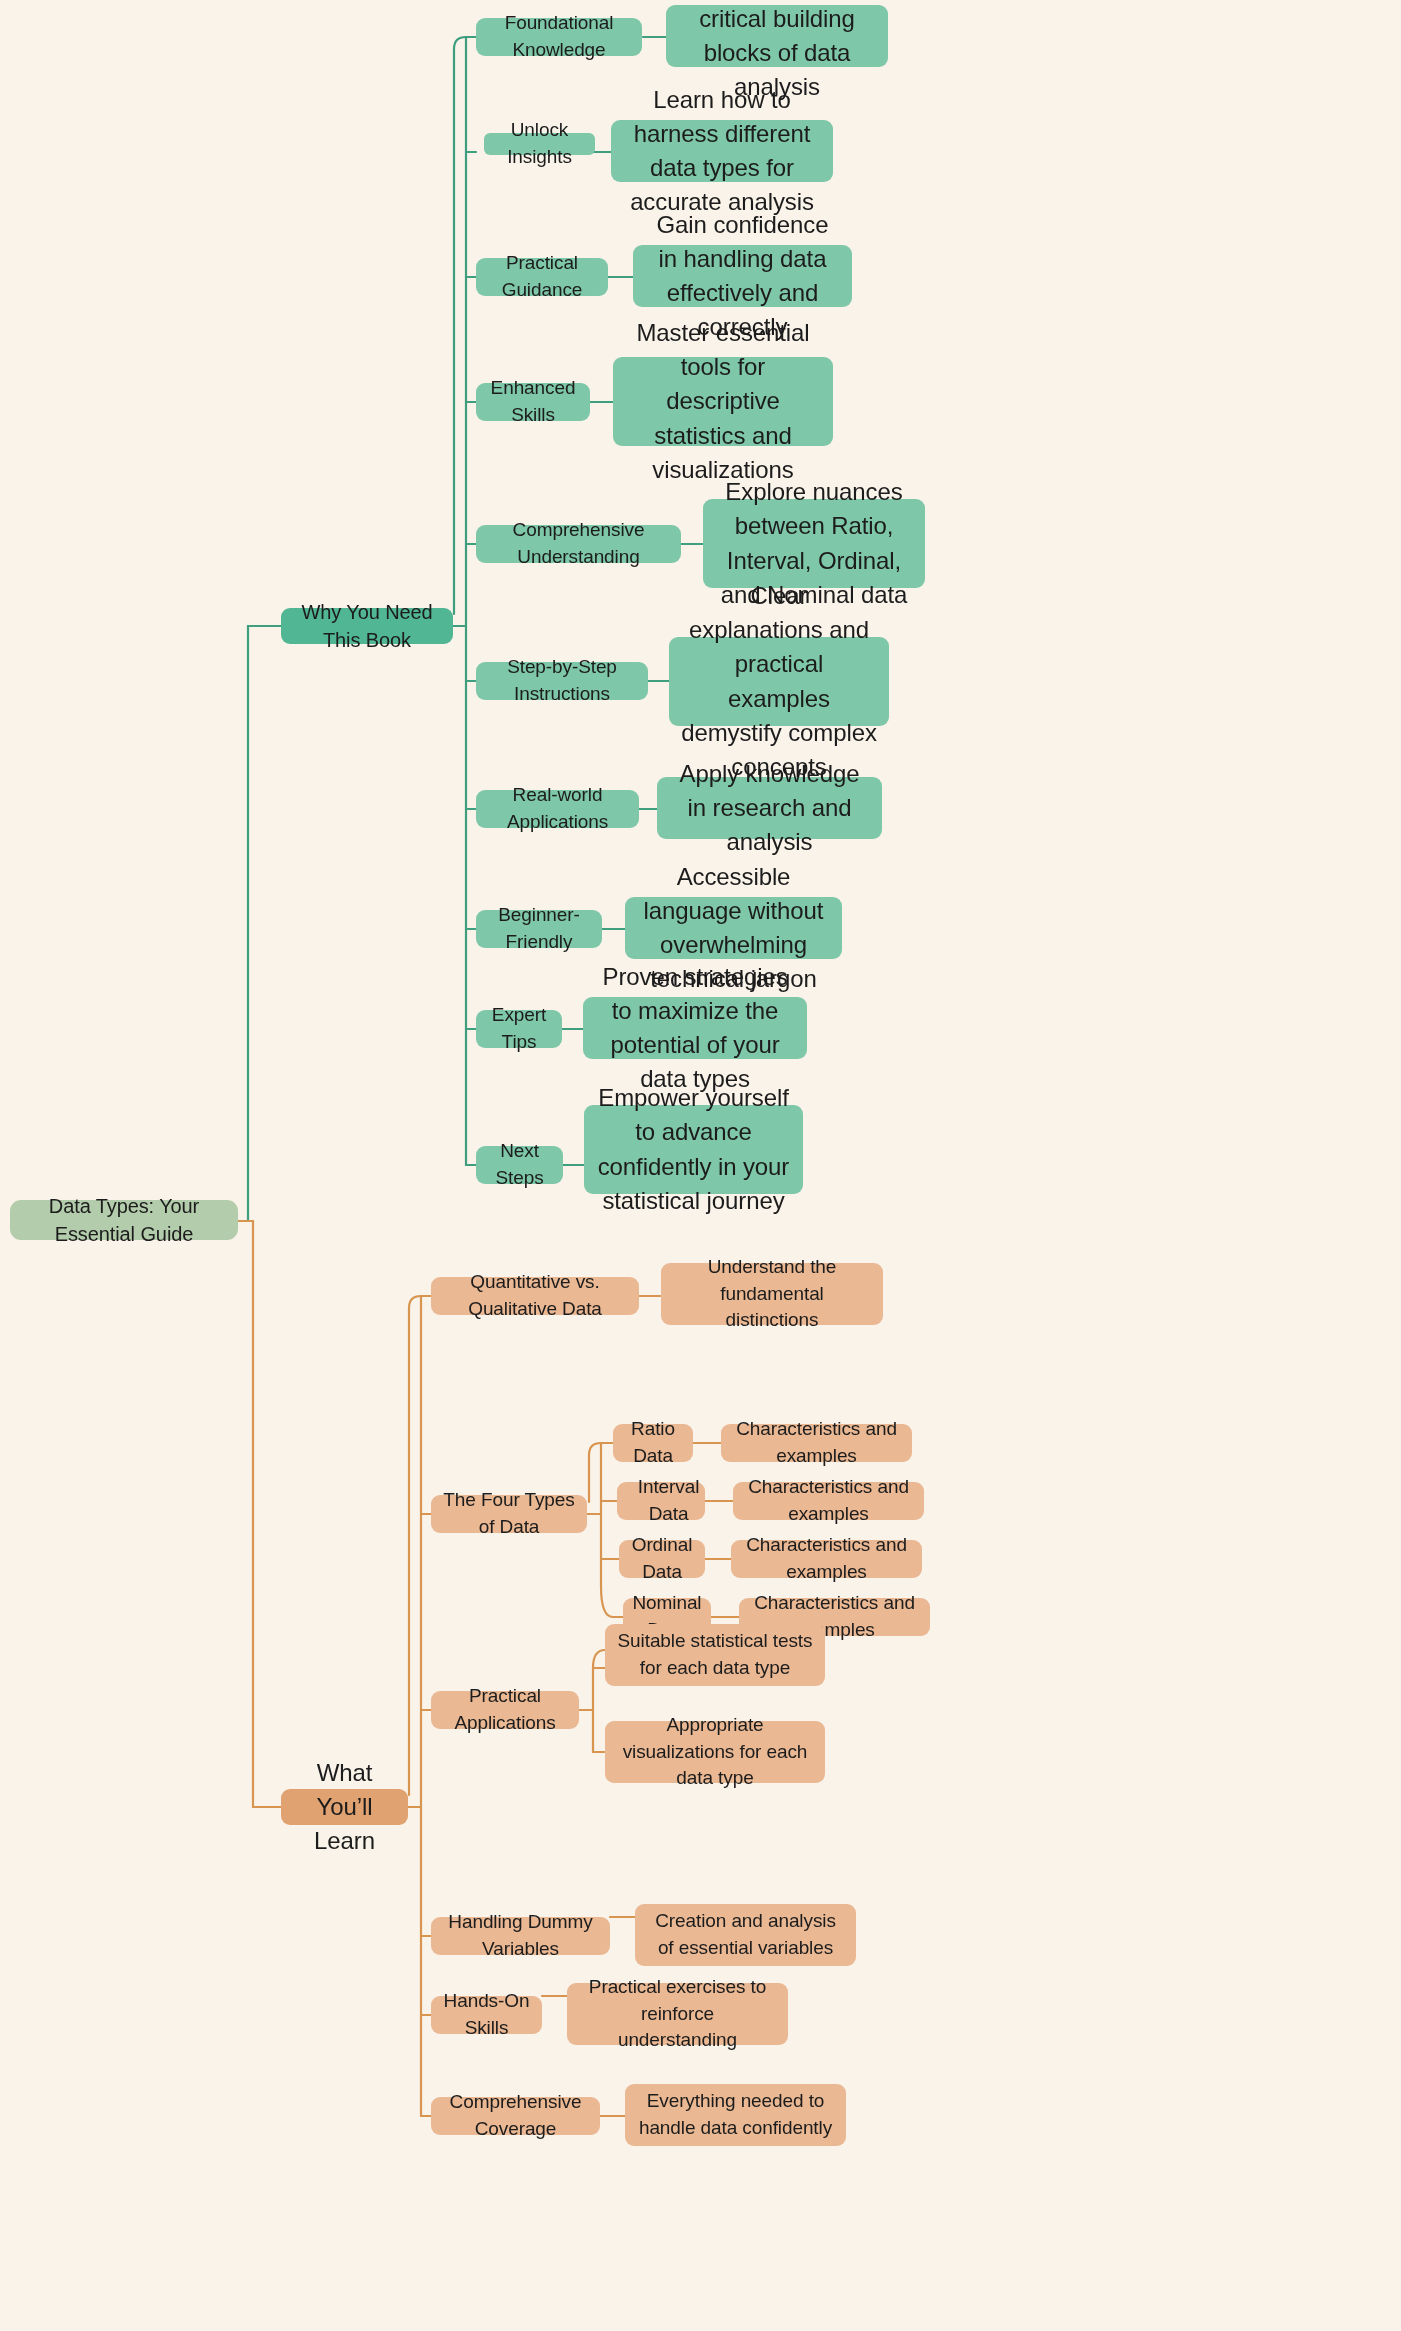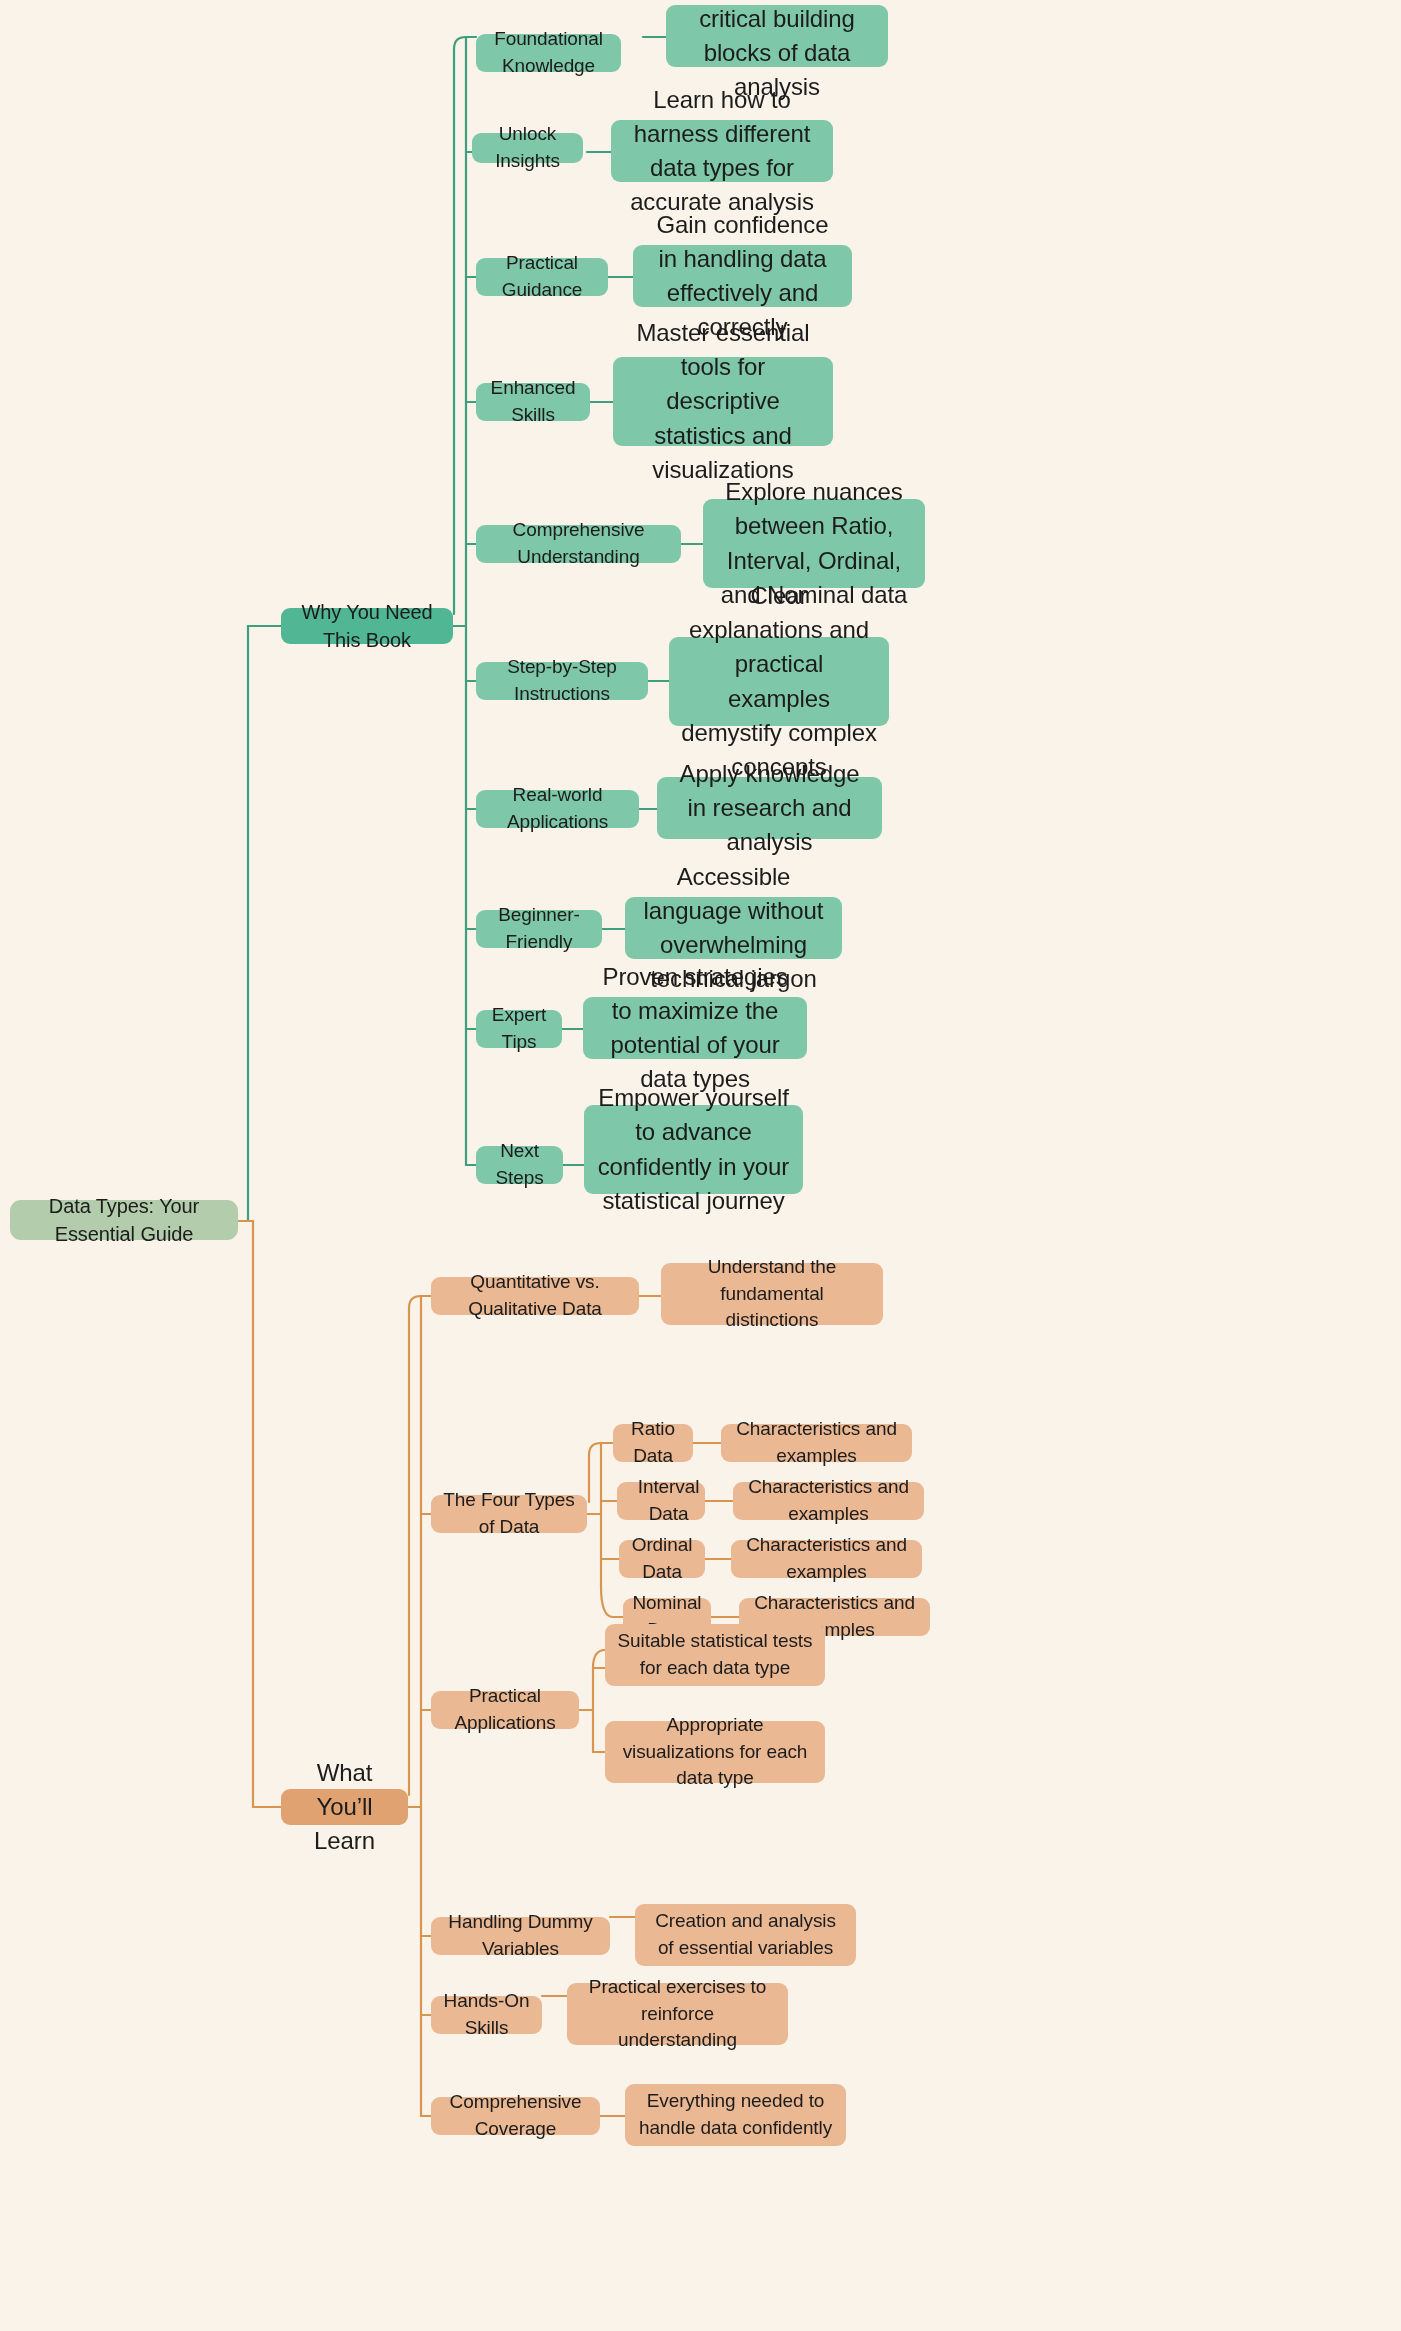--- a/index.html
+++ b/index.html
@@ -132,24 +132,24 @@
   </svg>
 
   <div class="node root" style="left:10px; top:1200px; width:228px; height:40px;">
     <span>Data Types: Your Essential Guide</span>
   </div>
 
   <div class="node br-green" style="left:281px; top:608px; width:172px; height:36px;">
     <span>Why You Need This Book</span>
   </div>
 
-  <div class="node lv2-green" style="left:476px; top:18px; width:145px; height:38px;margin-top:16px;">
+  <div class="node lv2-green" style="left:476px; top:18px; width:166px; height:38px;">
     <span>Foundational Knowledge</span>
   </div>
-  <div class="node lv2-green" style="left:472px; top:133px; width:111px; height:30px;">
+  <div class="node lv2-green" style="left:484px; top:133px; width:111px; height:22px;border-radius:6px;">
     <span>Unlock Insights</span>
   </div>
   <div class="node lv2-green" style="left:476px; top:258px; width:132px; height:38px;">
     <span>Practical Guidance</span>
   </div>
   <div class="node lv2-green" style="left:476px; top:383px; width:114px; height:38px;">
     <span>Enhanced Skills</span>
   </div>
   <div class="node lv2-green" style="left:476px; top:525px; width:205px; height:38px;">
     <span>Comprehensive Understanding</span>

